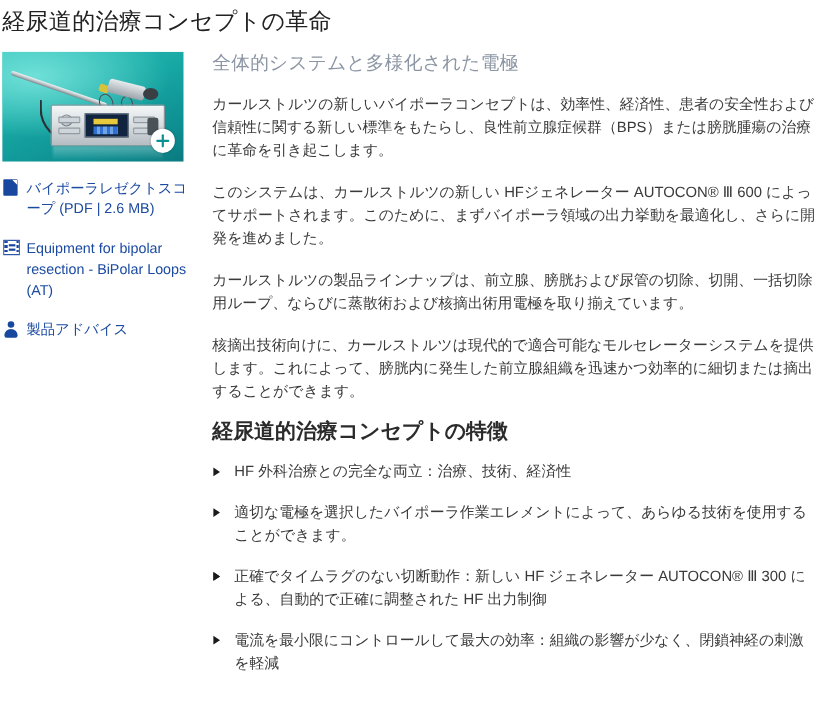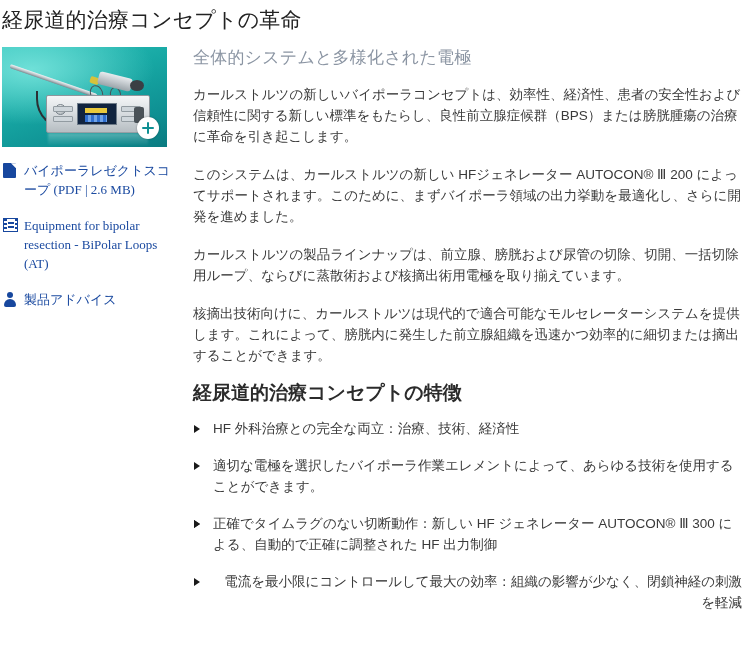--- a/index.html
+++ b/index.html
@@ -195,21 +195,20 @@
     display: block;
     position: relative;
     padding-left: 22px;
     margin-bottom: 17px;
     font-size: 13px;
     line-height: 19px;
     color: #1b4aa0;
     text-decoration: none;
     cursor: pointer;
     word-break: break-word;
-    font-family: Liberation Serif, serif;
   }
   .side-link:last-child { margin-bottom: 11px; }
   .side-link .ic {
     position: absolute;
     left: 1px;
     top: 2px;
     width: 15px;
     height: 15px;
   }
 
@@ -305,21 +304,21 @@
     padding: 0;
   }
   .bullets li {
     position: relative;
     padding-left: 20px;
     font-size: 13.5px;
     line-height: 21px;
     color: #3a3a3a;
     margin-bottom: 16px;
   }
-  .bullets li:last-child { margin-bottom: 0; text-align: right; }
+  .bullets li:last-child { margin-bottom: 0; }
   .bullets li .tri {
     position: absolute;
     left: 1px;
     top: 7px;
     width: 0; height: 0;
     border-left: 6px solid #1a1a1a;
     border-top: 4.5px solid transparent;
     border-bottom: 4.5px solid transparent;
   }
 </style>
@@ -377,21 +376,21 @@
         <span>製品アドバイス</span>
       </a>
 
     </div>
 
     <div class="col-right">
 
       <h2 class="section-title">全体的システムと多様化された電極</h2>
 
       <p class="para">カールストルツの新しいバイポーラコンセプトは、効率性、経済性、患者の安全性および信頼性に関する新しい標準をもたらし、良性前立腺症候群（BPS）または膀胱腫瘍の治療に革命を引き起こします。</p>
-      <p class="para">このシステムは、カールストルツの新しい HFジェネレーター AUTOCON® Ⅲ 200 によってサポートされます。このために、まずバイポーラ領域の出力挙動を最適化し、さらに開発を進めました。</p>
+      <p class="para">このシステムは、カールストルツの新しい HFジェネレーター AUTOCON® Ⅲ 600 によってサポートされます。このために、まずバイポーラ領域の出力挙動を最適化し、さらに開発を進めました。</p>
       <p class="para">カールストルツの製品ラインナップは、前立腺、膀胱および尿管の切除、切開、一括切除用ループ、ならびに蒸散術および核摘出術用電極を取り揃えています。</p>
       <p class="para">核摘出技術向けに、カールストルツは現代的で適合可能なモルセレーターシステムを提供します。これによって、膀胱内に発生した前立腺組織を迅速かつ効率的に細切または摘出することができます。</p>
 
       <div class="sub-head">経尿道的治療コンセプトの特徴</div>
 
       <ul class="bullets">
         <li>
           <span class="tri"></span>
           <span>HF 外科治療との完全な両立：治療、技術、経済性</span>
         </li>

